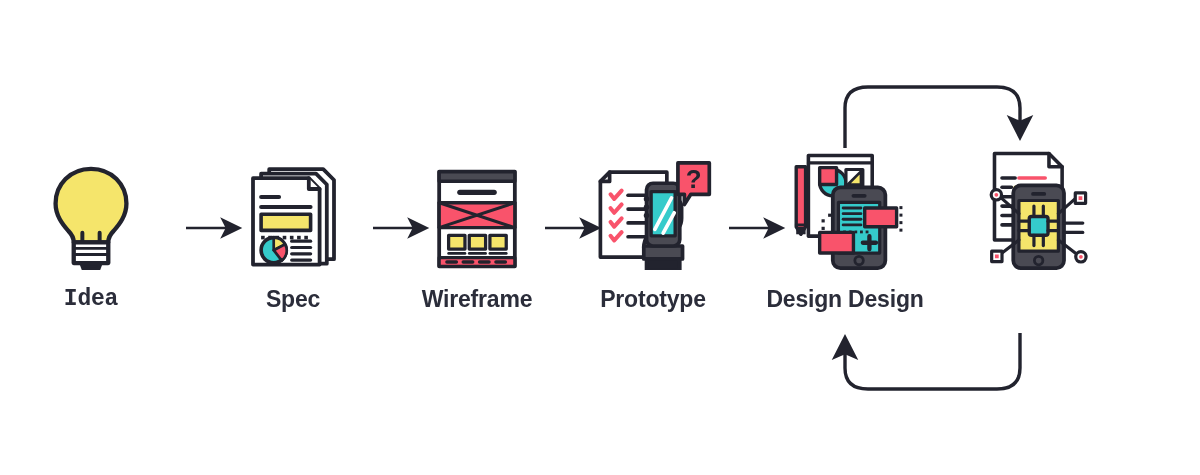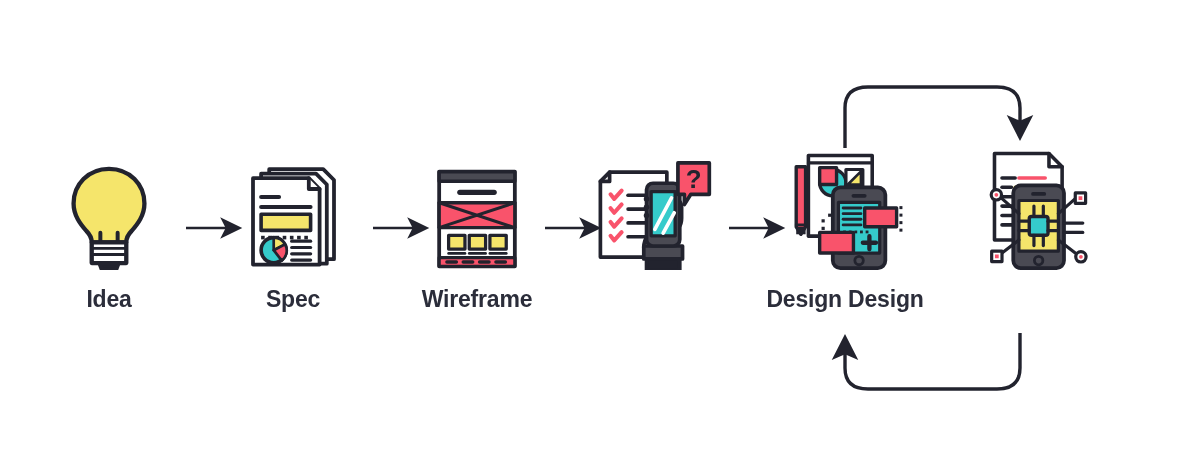--- a/index.html
+++ b/index.html
@@ -83,21 +83,21 @@
     <g>
       <line x1="186" y1="228" x2="235" y2="228" stroke="#22232e" stroke-width="2.6" marker-end="url(#thin-arrow)"></line>
       <line x1="373" y1="228" x2="422" y2="228" stroke="#22232e" stroke-width="2.6" marker-end="url(#thin-arrow)"></line>
       <line x1="545" y1="228" x2="594" y2="228" stroke="#22232e" stroke-width="2.6" marker-end="url(#thin-arrow)"></line>
       <line x1="729" y1="228" x2="778" y2="228" stroke="#22232e" stroke-width="2.6" marker-end="url(#thin-arrow)"></line>
     </g>
   </svg>
 
   <div class="steps-row">
 
-    <div class="step" style="left:34px;">
+    <div class="step" style="left:16px;font-family:Liberation Mono, monospace;">
       <div class="step-icon">
         <svg viewBox="0 0 120 125" width="104" height="108">
           <g fill="none" stroke="#22232e" stroke-width="5" stroke-linecap="round" stroke-linejoin="round">
             <path d="M60,8 C36,8 19,26 19,48 C19,62 27,72 34,80 C38,84 40,88 40,93 L80,93
                      C80,88 82,84 86,80 C93,72 101,62 101,48 C101,26 84,8 60,8 Z" fill="#f5e56b"></path>
             <path d="M50,93 L50,82 M70,93 L70,82" stroke-width="4.6"></path>
             <rect x="40" y="93" width="40" height="24" fill="#ffffff"></rect>
             <path d="M40,100 L80,100 M40,107 L80,107" stroke-width="3.4"></path>
             <path d="M49,117 L71,117 L68,125 L52,125 Z" fill="#22232e"></path>
           </g>
@@ -225,20 +225,21 @@
               <circle cx="58" cy="53" r="3"></circle>
               <circle cx="58" cy="62" r="3"></circle>
               <circle cx="58" cy="71" r="3"></circle>
             </g>
 
             <path d="M92,14 L126,14 L126,48 L106,48 L99,59 L99,48 L92,48 Z" fill="#f9536b" stroke-width="4"></path>
           </g>
           <text x="109" y="41" text-anchor="middle" font-family="Liberation Sans, sans-serif" font-size="28" font-weight="bold" fill="#22232e">?</text>
         </svg>
       </div>
+      <div class="step-label">Prototype</div>
     </div>
 
     <div class="step" style="left:770px;">
       <div class="step-icon">
         <svg viewBox="0 0 130 132" width="122" height="124">
           <g stroke="#22232e" stroke-width="3.8" stroke-linejoin="round" stroke-linecap="round">
 
             <path d="M26,10 L94,10 L94,96 L26,96 Z" fill="#ffffff"></path>
             <path d="M26,18 L94,18" stroke-width="3.4"></path>
 

